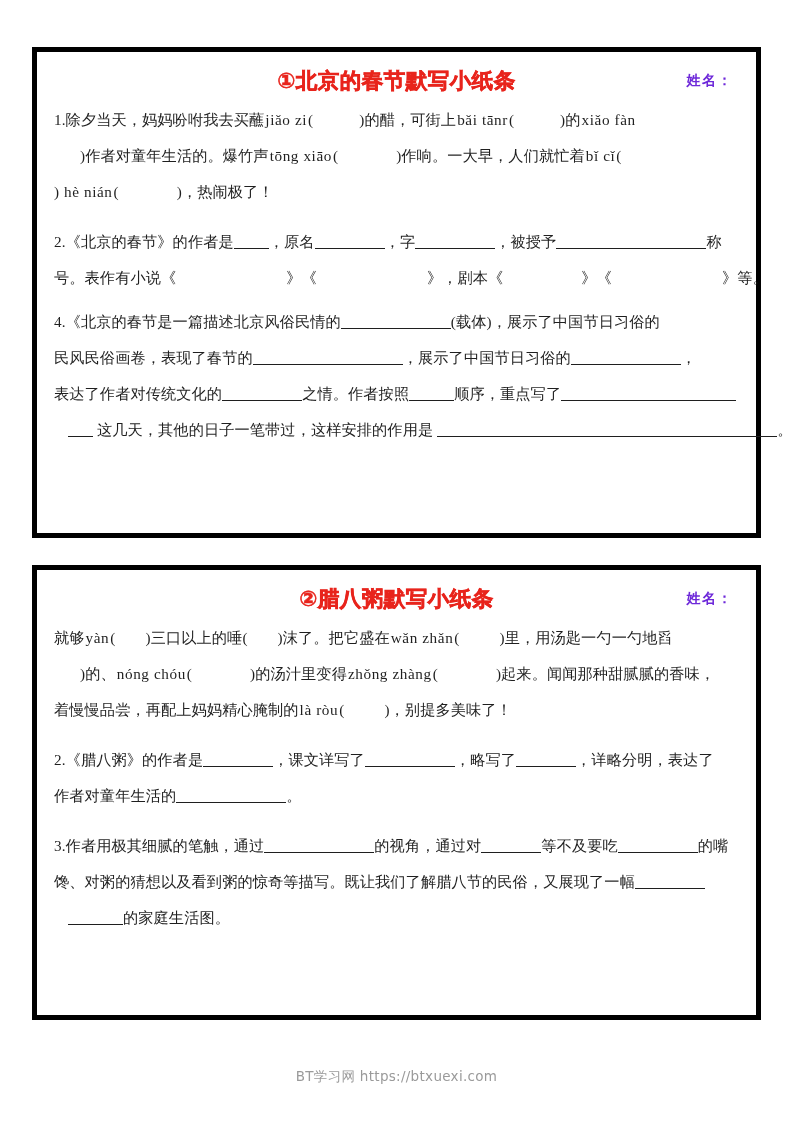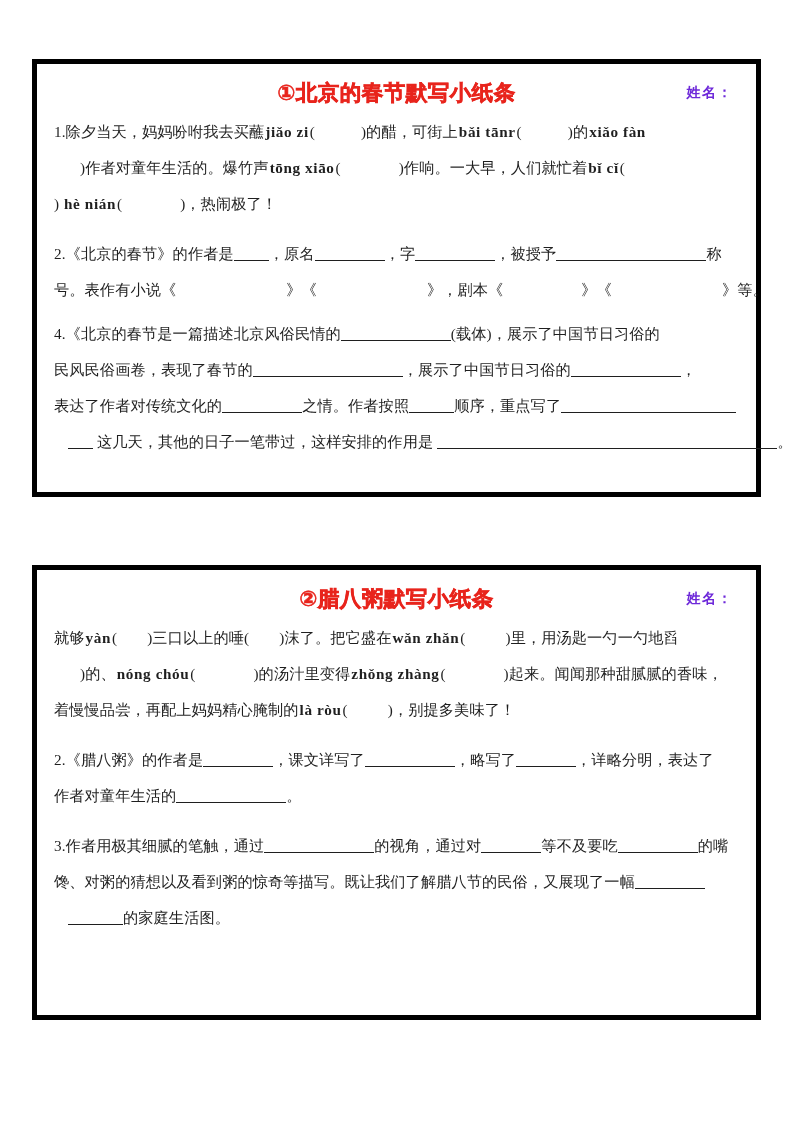--- a/index.html
+++ b/index.html
@@ -25,21 +25,21 @@
 
   
   .card {
     position: absolute;
     left: 32px;
     width: 729px;
     border: 5px solid #000000;
     box-sizing: border-box;
     background: #ffffff;
   }
-  #card-1 { top: 47px;  height: 438px; margin-top: 12px; }
+  #card-1 { top: 47px;  height: 491px; }
   #card-2 { top: 565px; height: 455px; }
 
   .card-inner {
     padding: 12px 17px 6px 17px;
   }
 
   
   .card-header {
     position: relative;
     height: 38px;
@@ -83,21 +83,20 @@
   .qline.indent2 { padding-left: 14px; }
 
   .gap-1 { height: 8px; }
   .gap-2 { height: 14px; }
 
   .py {
     font-family: "Liberation Serif", "DejaVu Serif", serif;
     font-style: normal;
     letter-spacing: 0.6px;
     padding: 0 1px;
-    font-weight: bold;
   }
 
   .paren {
     display: inline-block;
   }
   .blank-paren {
     display: inline-block;
     width: 46px;
   }
   .blank-paren.w-sm { width: 30px; }
@@ -220,14 +219,15 @@
         <div class="qline"><span>3.作者用极其细腻的笔触，通过</span><span class="ul ul-110"></span><span>的视角，通过对</span><span class="ul ul-60"></span><span>等不及要吃</span><span class="ul ul-80"></span><span>的嘴</span></div>
 
         <div class="qline"><span>馋、对粥的猜想以及看到粥的惊奇等描写。既让我们了解腊八节的民俗，又展现了一幅</span><span class="ul ul-70"></span></div>
 
         <div class="qline indent2"><span class="ul ul-55"></span><span>的家庭生活图。</span></div>
       </div>
 
     </div>
   </div>
 
+  <div class="footer">BT学习网 https://btxuexi.com</div>
 
 </div>
 
 </body></html>

